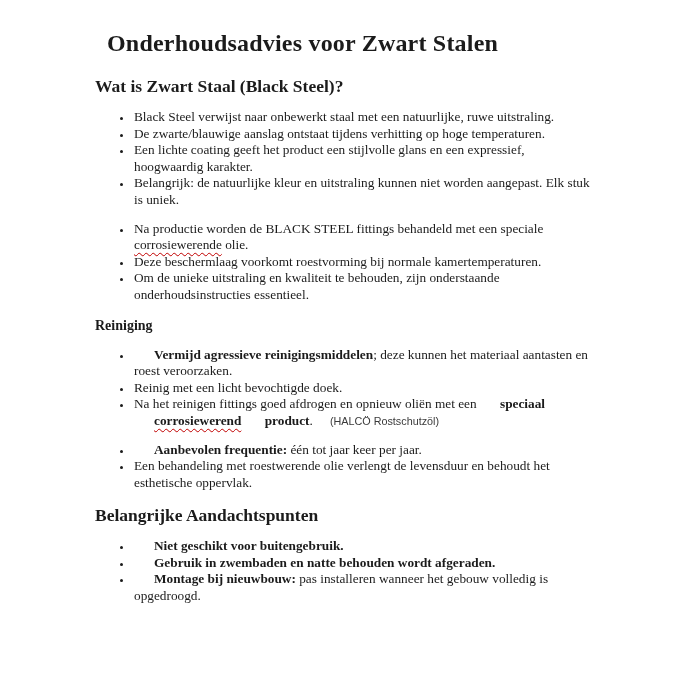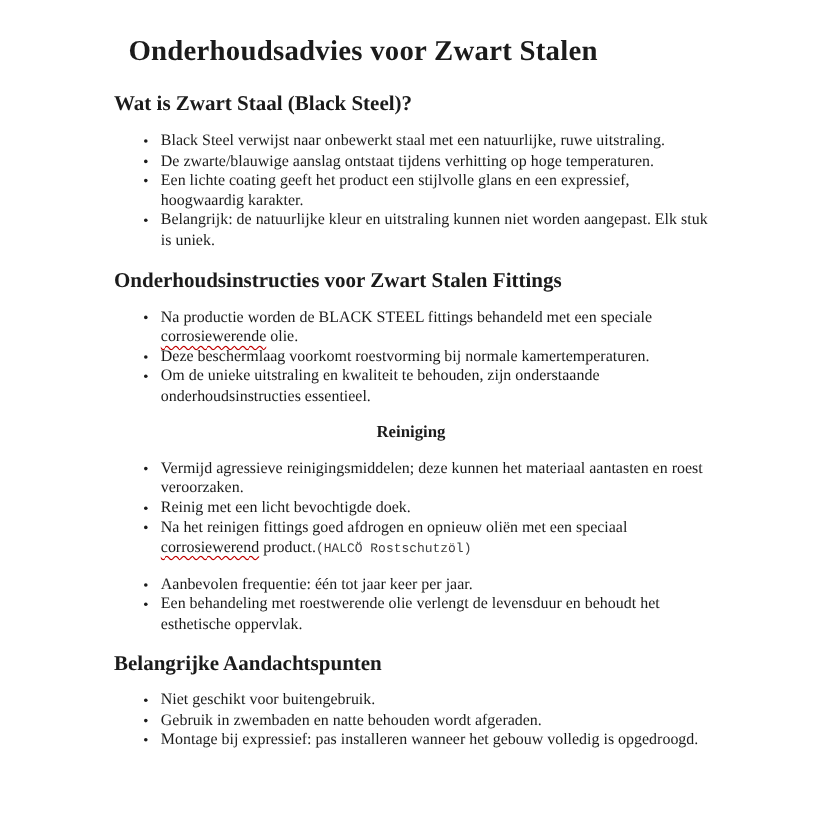--- a/index.html
+++ b/index.html
@@ -25,79 +25,77 @@
     font-size: 17.5px;
     line-height: 22px;
     font-weight: bold;
     margin: 13px 0 0 0;
   }
   h3 {
     font-size: 14px;
     line-height: 18px;
     font-weight: bold;
     margin: 13px 0 0 0;
-    text-align: center;
   }
   #sections > h2:first-child { margin-top: 17px; }
 
   ul {
     margin: 12px 0 0 0;
     padding: 0 0 0 38px;
     list-style: disc outside;
   }
   li {
     font-size: 13.3px;
     line-height: 16.6px;
     max-width: 457px;
     padding-left: 1px;
   }
   li::marker { font-size: 11px; }
 
-  .bold { font-weight: normal; }
+  .bold { font-weight: bold; margin-left: 20px; }
   .spell {
     text-decoration: underline wavy var(--squiggle, #c00000) 1px;
     text-underline-offset: 3px;
     text-decoration-skip-ink: none;
   }
   .note {
-    font-family: Liberation Mono, monospace;
+    font-family: Liberation Sans, sans-serif;
     font-size: 10.8px;
     color: #3a3a3a;
-    margin-left: 0;
+    margin-left: 17px;
   }
 </style>
 </head>
 <body>
 
 <div class="page">
   <h1><span>Onderhoudsadvies voor Zwart Stalen</span><br></h1>
   <div id="sections">
       <h2>Wat is Zwart Staal (Black Steel)?</h2>
       <ul>
         <li><span>Black Steel verwijst naar onbewerkt staal met een natuurlijke, ruwe uitstraling.</span></li>
         <li><span>De zwarte/blauwige aanslag ontstaat tijdens verhitting op hoge temperaturen.</span></li>
         <li><span>Een lichte coating geeft het product een stijlvolle glans en een expressief, hoogwaardig karakter.</span></li>
         <li><span>Belangrijk: de natuurlijke kleur en uitstraling kunnen niet worden aangepast. Elk stuk is uniek.</span></li>
       </ul>
-      <h2>Onderhoudsinstructies voor Zwart Stalen Fittings</h2>
       <ul>
         <li><span>Na productie worden de BLACK STEEL fittings behandeld met een speciale </span><span class="spell">corrosiewerende</span><span> olie.</span></li>
         <li><span>Deze beschermlaag voorkomt roestvorming bij normale kamertemperaturen.</span></li>
         <li><span>Om de unieke uitstraling en kwaliteit te behouden, zijn onderstaande onderhoudsinstructies essentieel.</span></li>
       </ul>
       <h3>Reiniging</h3>
       <ul>
         <li><span class="bold">Vermijd agressieve reinigingsmiddelen</span><span>; deze kunnen het materiaal aantasten en roest veroorzaken.</span></li>
         <li><span>Reinig met een licht bevochtigde doek.</span></li>
         <li><span>Na het reinigen fittings goed afdrogen en opnieuw oliën met een </span><span class="bold">speciaal </span><span class="bold spell">corrosiewerend</span><span class="bold"> product</span><span>.</span><span class="note">(HALCÖ Rostschutzöl)</span></li>
       </ul>
       <ul>
         <li><span class="bold">Aanbevolen frequentie:</span><span> één tot jaar keer per jaar.</span></li>
         <li><span>Een behandeling met roestwerende olie verlengt de levensduur en behoudt het esthetische oppervlak.</span></li>
       </ul>
       <h2>Belangrijke Aandachtspunten</h2>
       <ul>
         <li><span class="bold">Niet geschikt voor buitengebruik.</span></li>
         <li><span class="bold">Gebruik in zwembaden en natte behouden wordt afgeraden.</span></li>
-        <li><span class="bold">Montage bij expressief:</span><span> pas installeren wanneer het gebouw volledig is opgedroogd.</span></li>
+        <li><span class="bold">Montage bij nieuwbouw:</span><span> pas installeren wanneer het gebouw volledig is opgedroogd.</span></li>
       </ul>
     </div>
 </div>
 
 </body></html>

